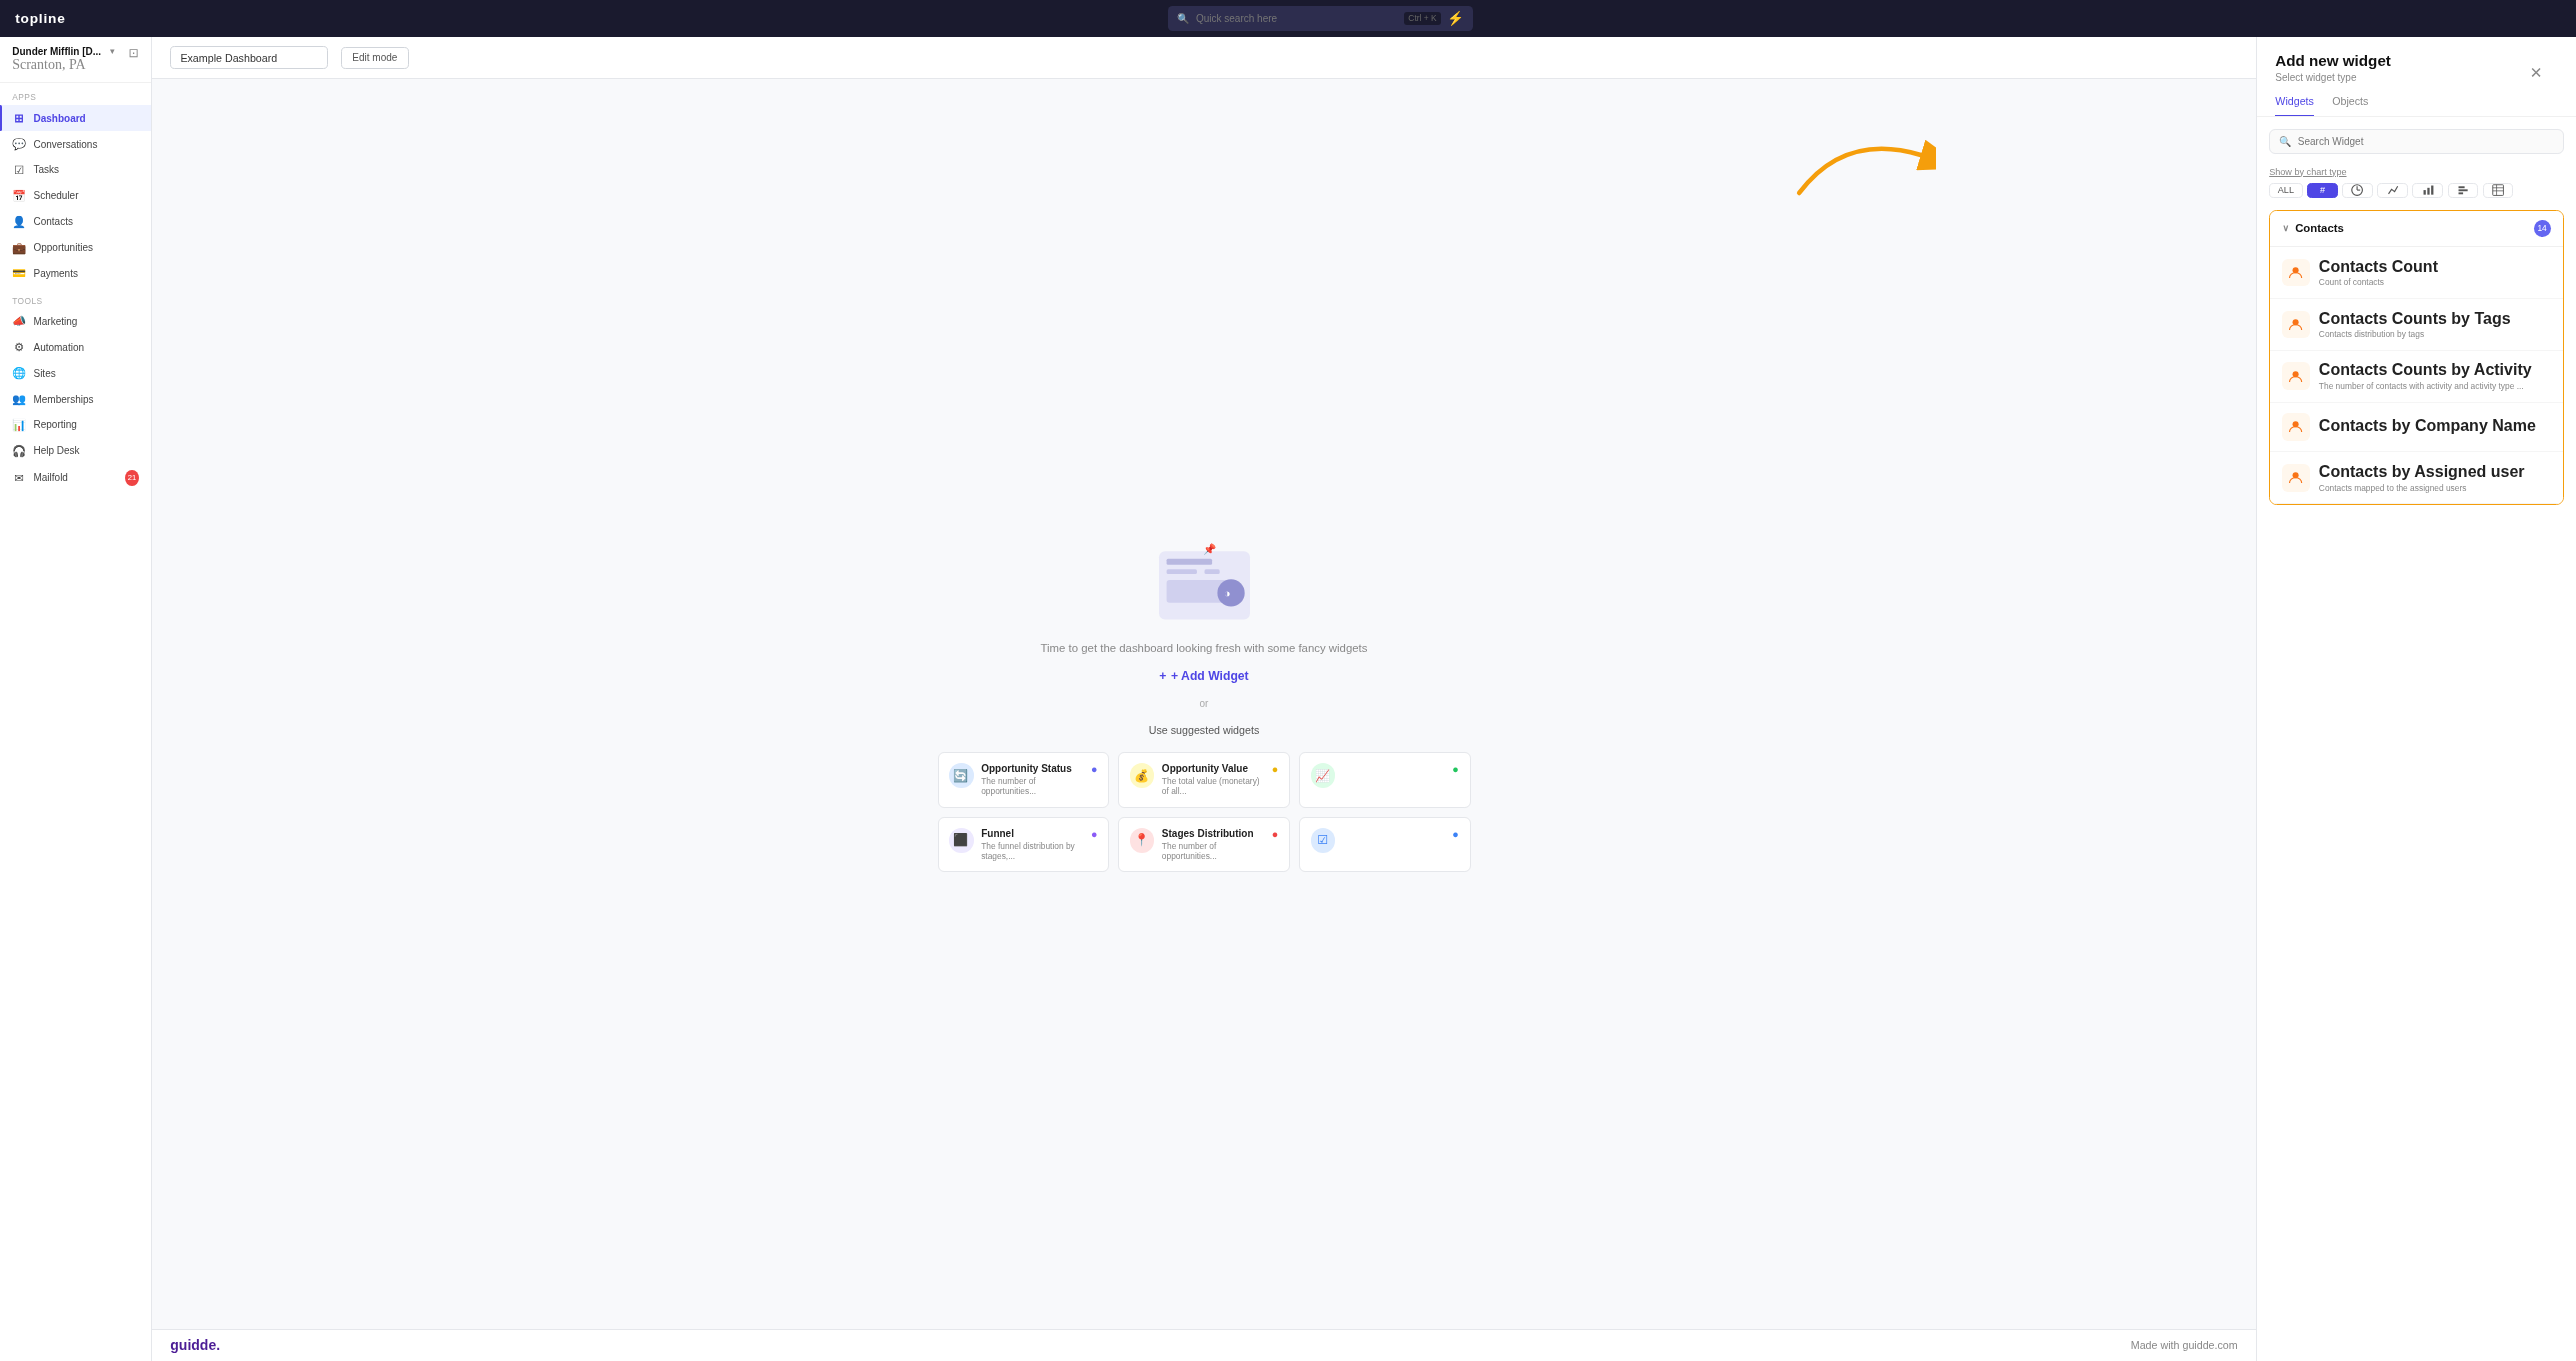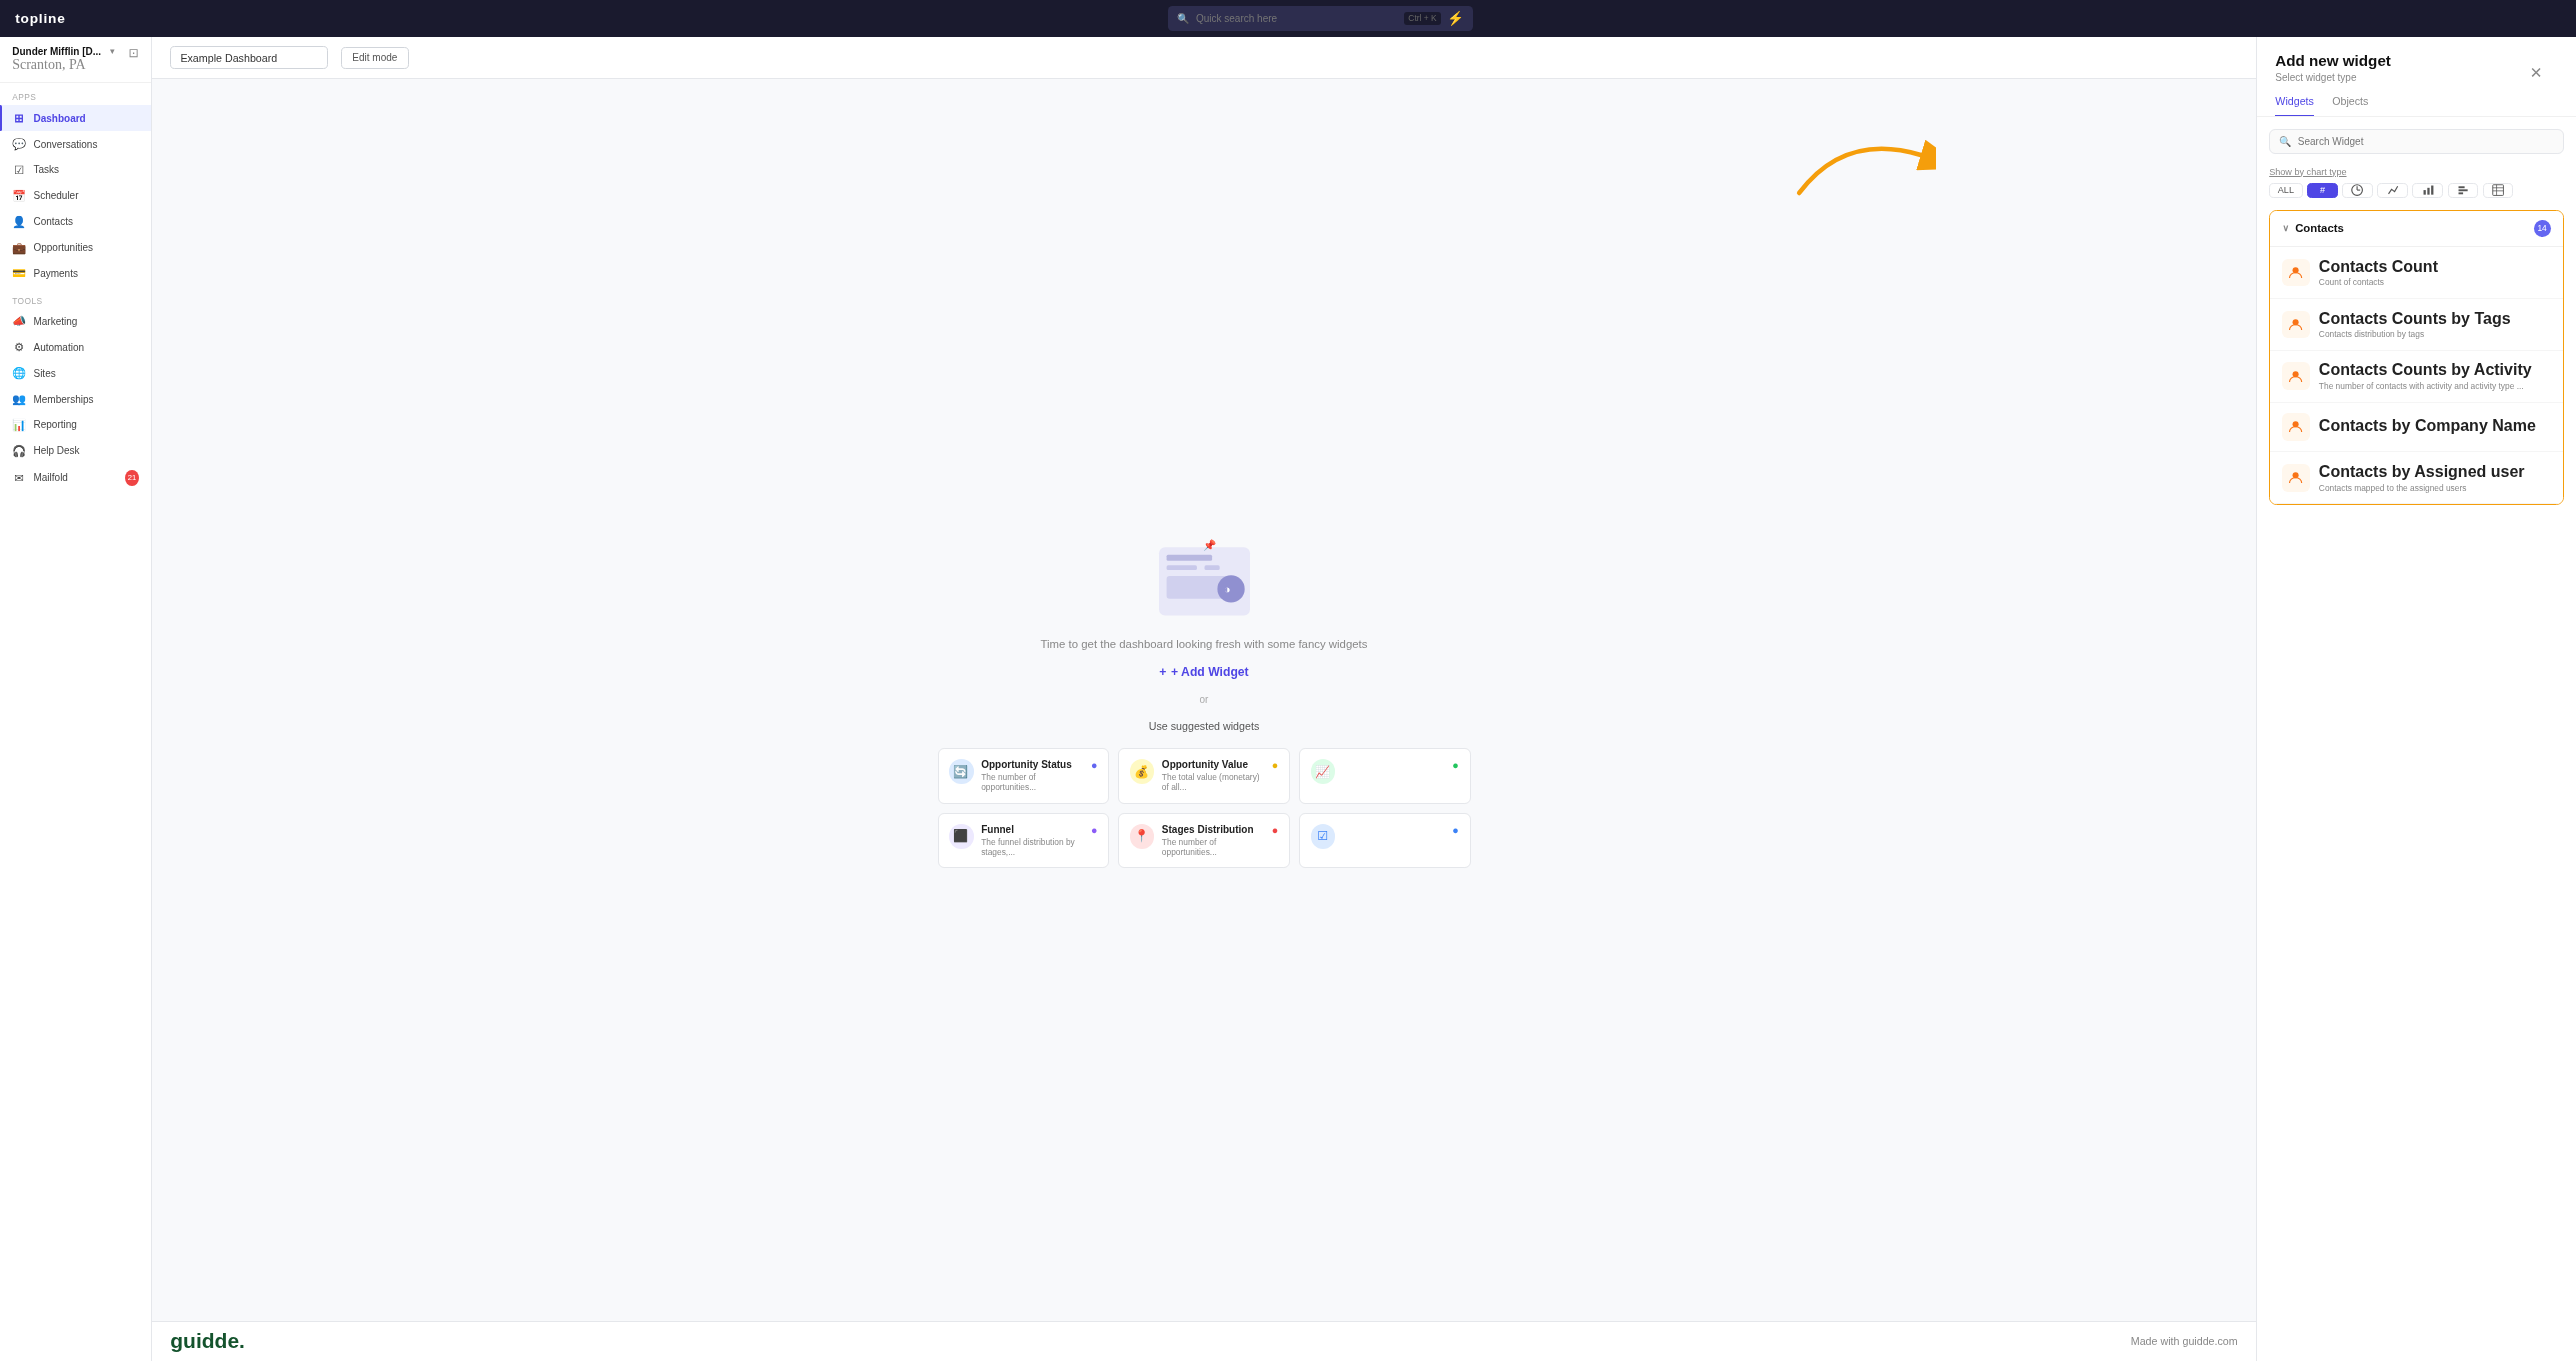--- a/index.html
+++ b/index.html
@@ -462,22 +462,22 @@
     .bottom-bar {
       background: #fff;
       border-top: 0.8px solid #e5e7eb;
       padding: 7.6px 18.3px;
       display: flex;
       align-items: center;
       justify-content: space-between;
       flex-shrink: 0;
     }
     .guidde-logo {
-      color: #14532d;
-      font-size: 21px;
+      color: #4c1d95;
+      font-size: 14px;
       font-weight: 800;
     }
     .guidde-tagline {
       color: #888;
       font-size: 10.7px;
     }
 
     .active-sidebar-indicator {
       position: absolute;
       left: 0;

